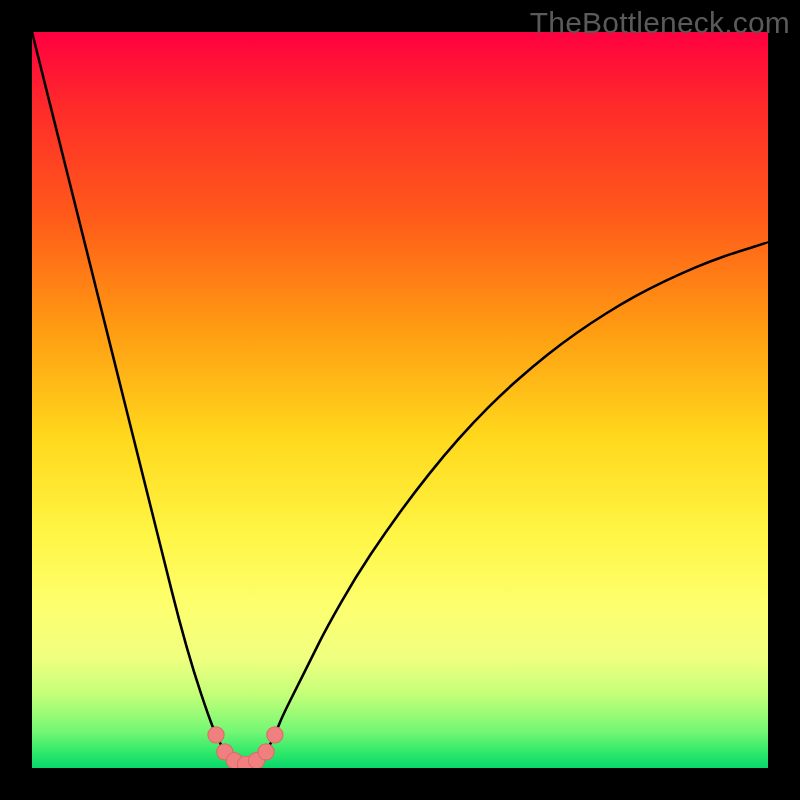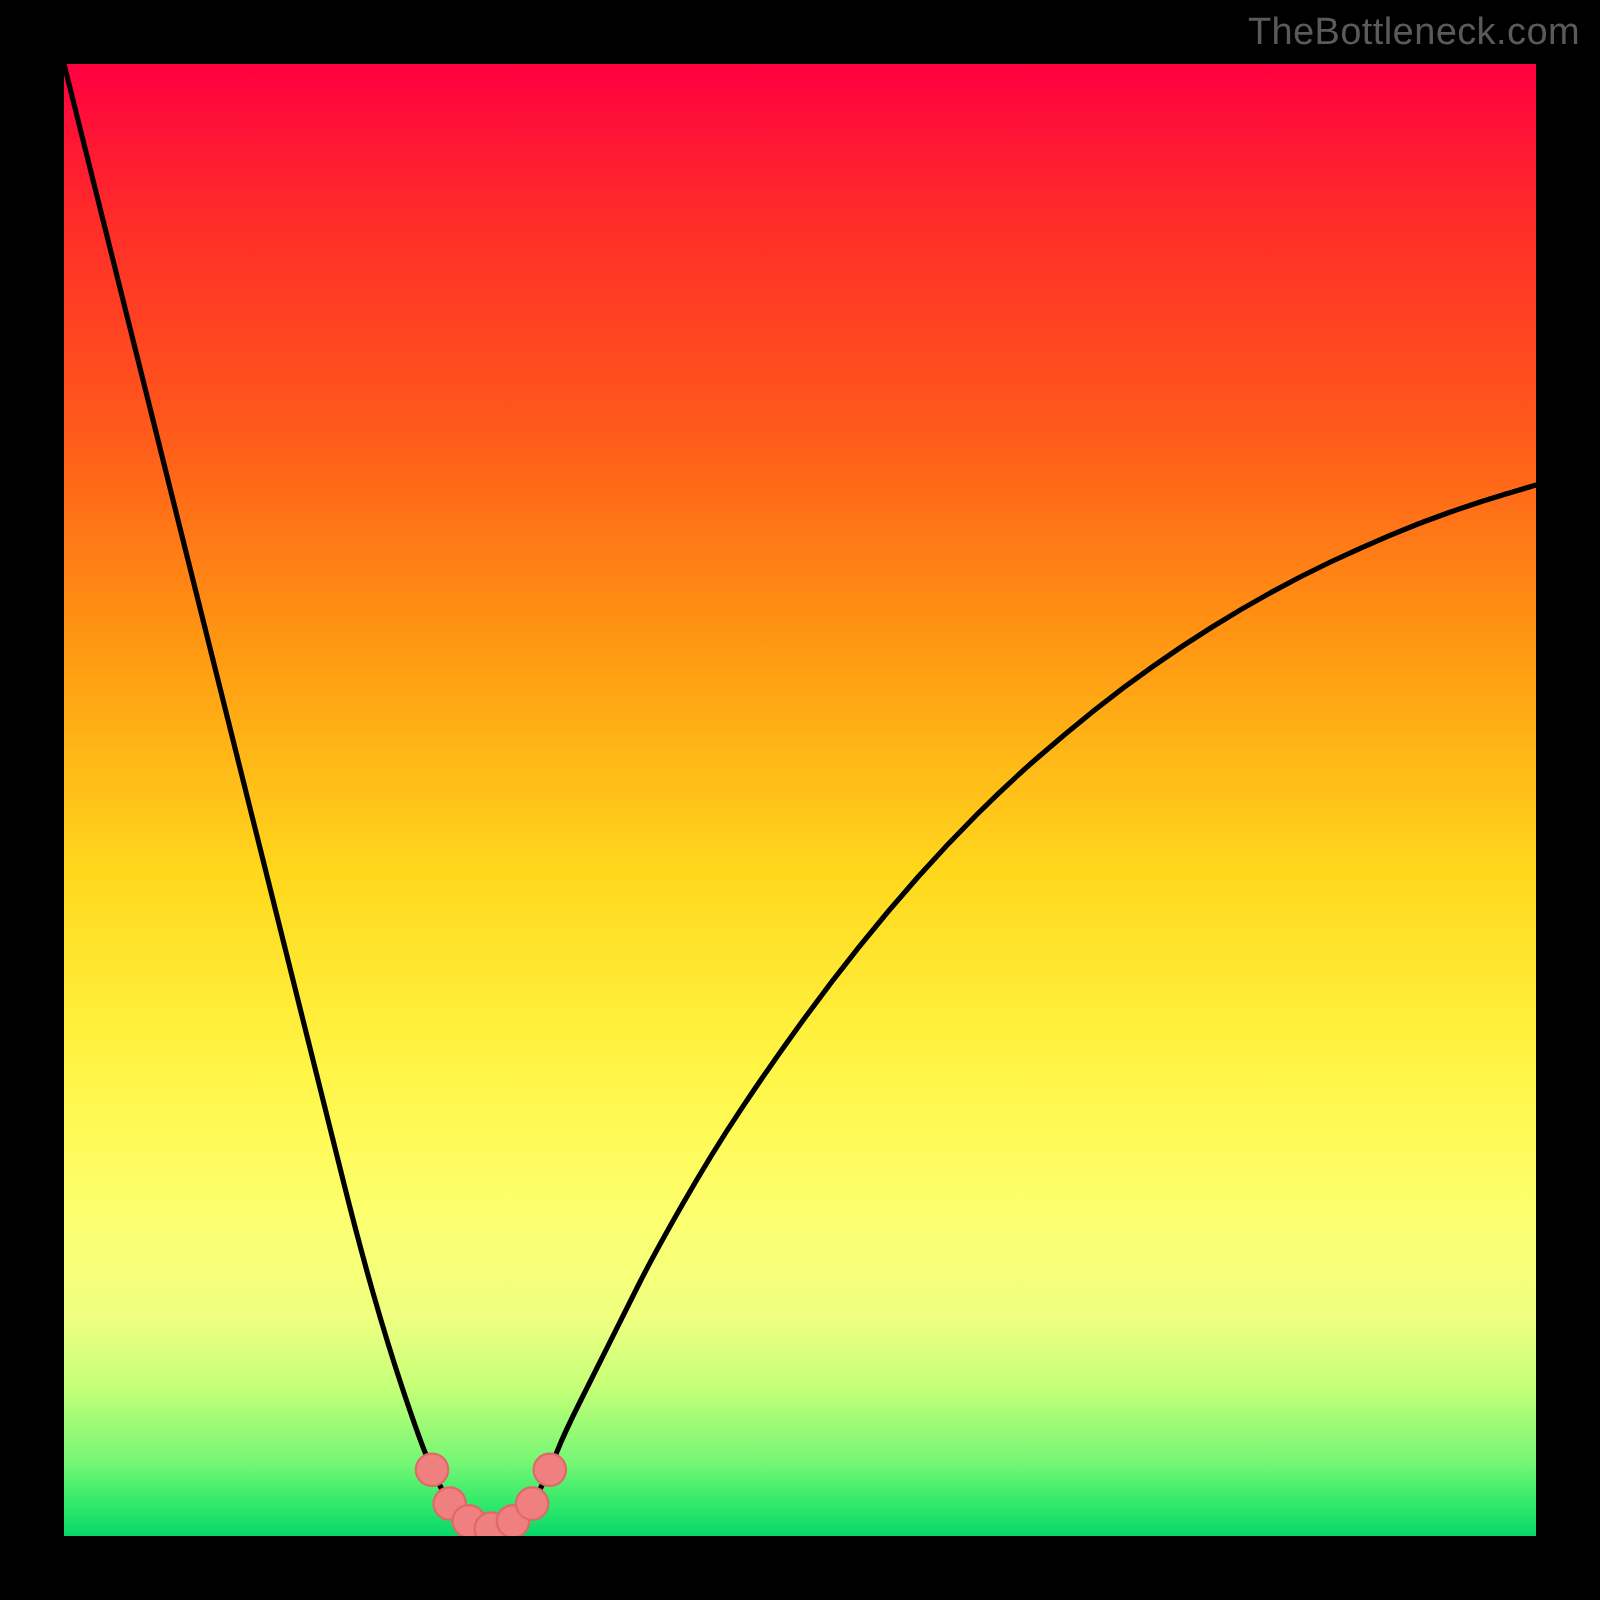--- a/index.html
+++ b/index.html
@@ -38,21 +38,21 @@
       #74f774 95%,
       #2de86a 98%,
       #08d66a 100%
     );
   }
   .watermark {
     position: absolute;
     top: 6px;
     right: 10px;
     color: #5a5a5a;
-    font-size: 19px;
+    font-size: 30px;
     font-weight: 500;
     letter-spacing: 0.2px;
     z-index: 5;
   }
   svg.curve {
     position: absolute;
     top: 0;
     left: 0;
     width: 736px;
     height: 736px;

